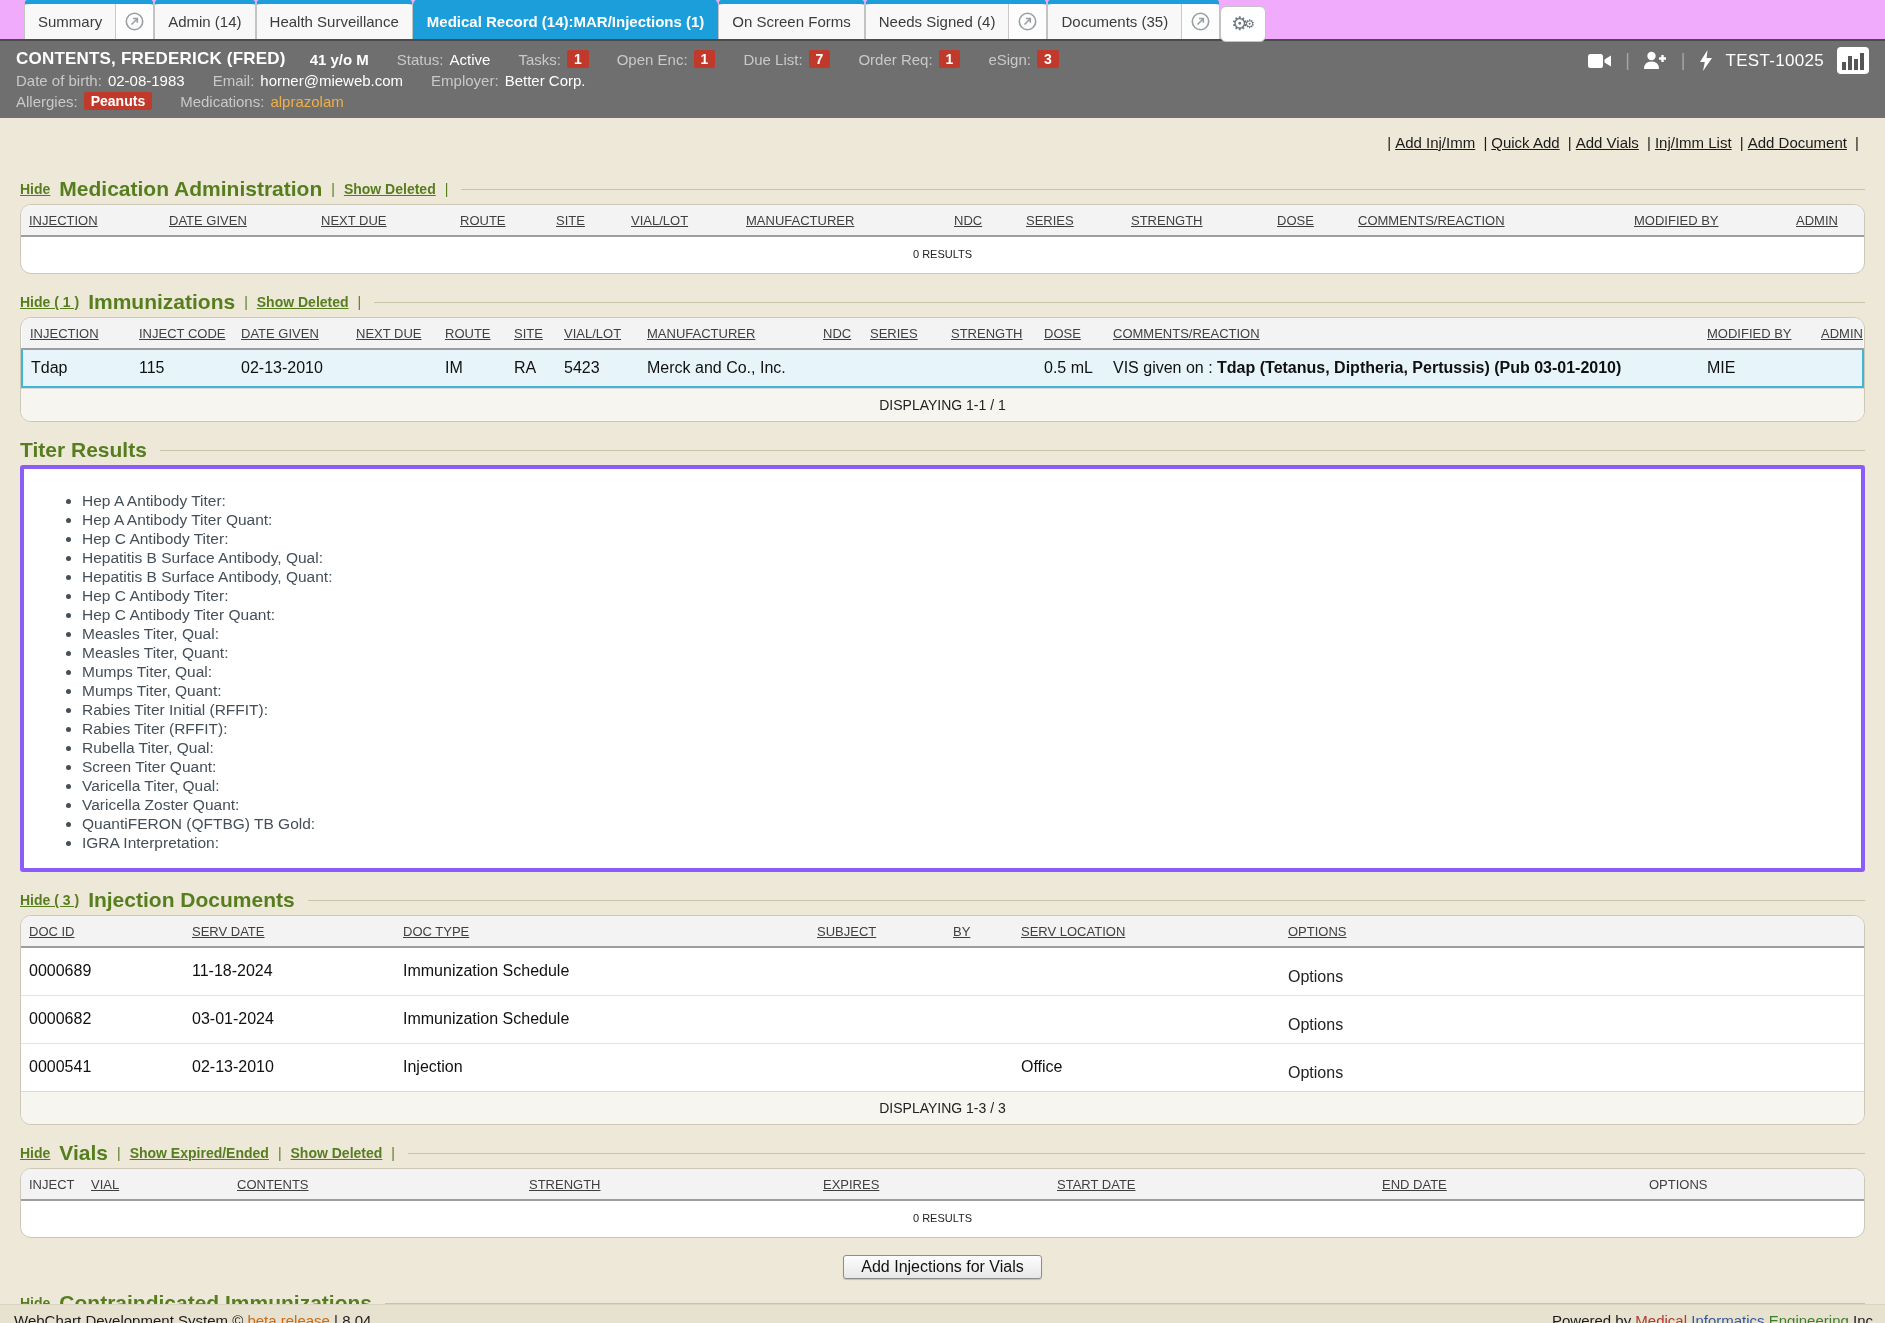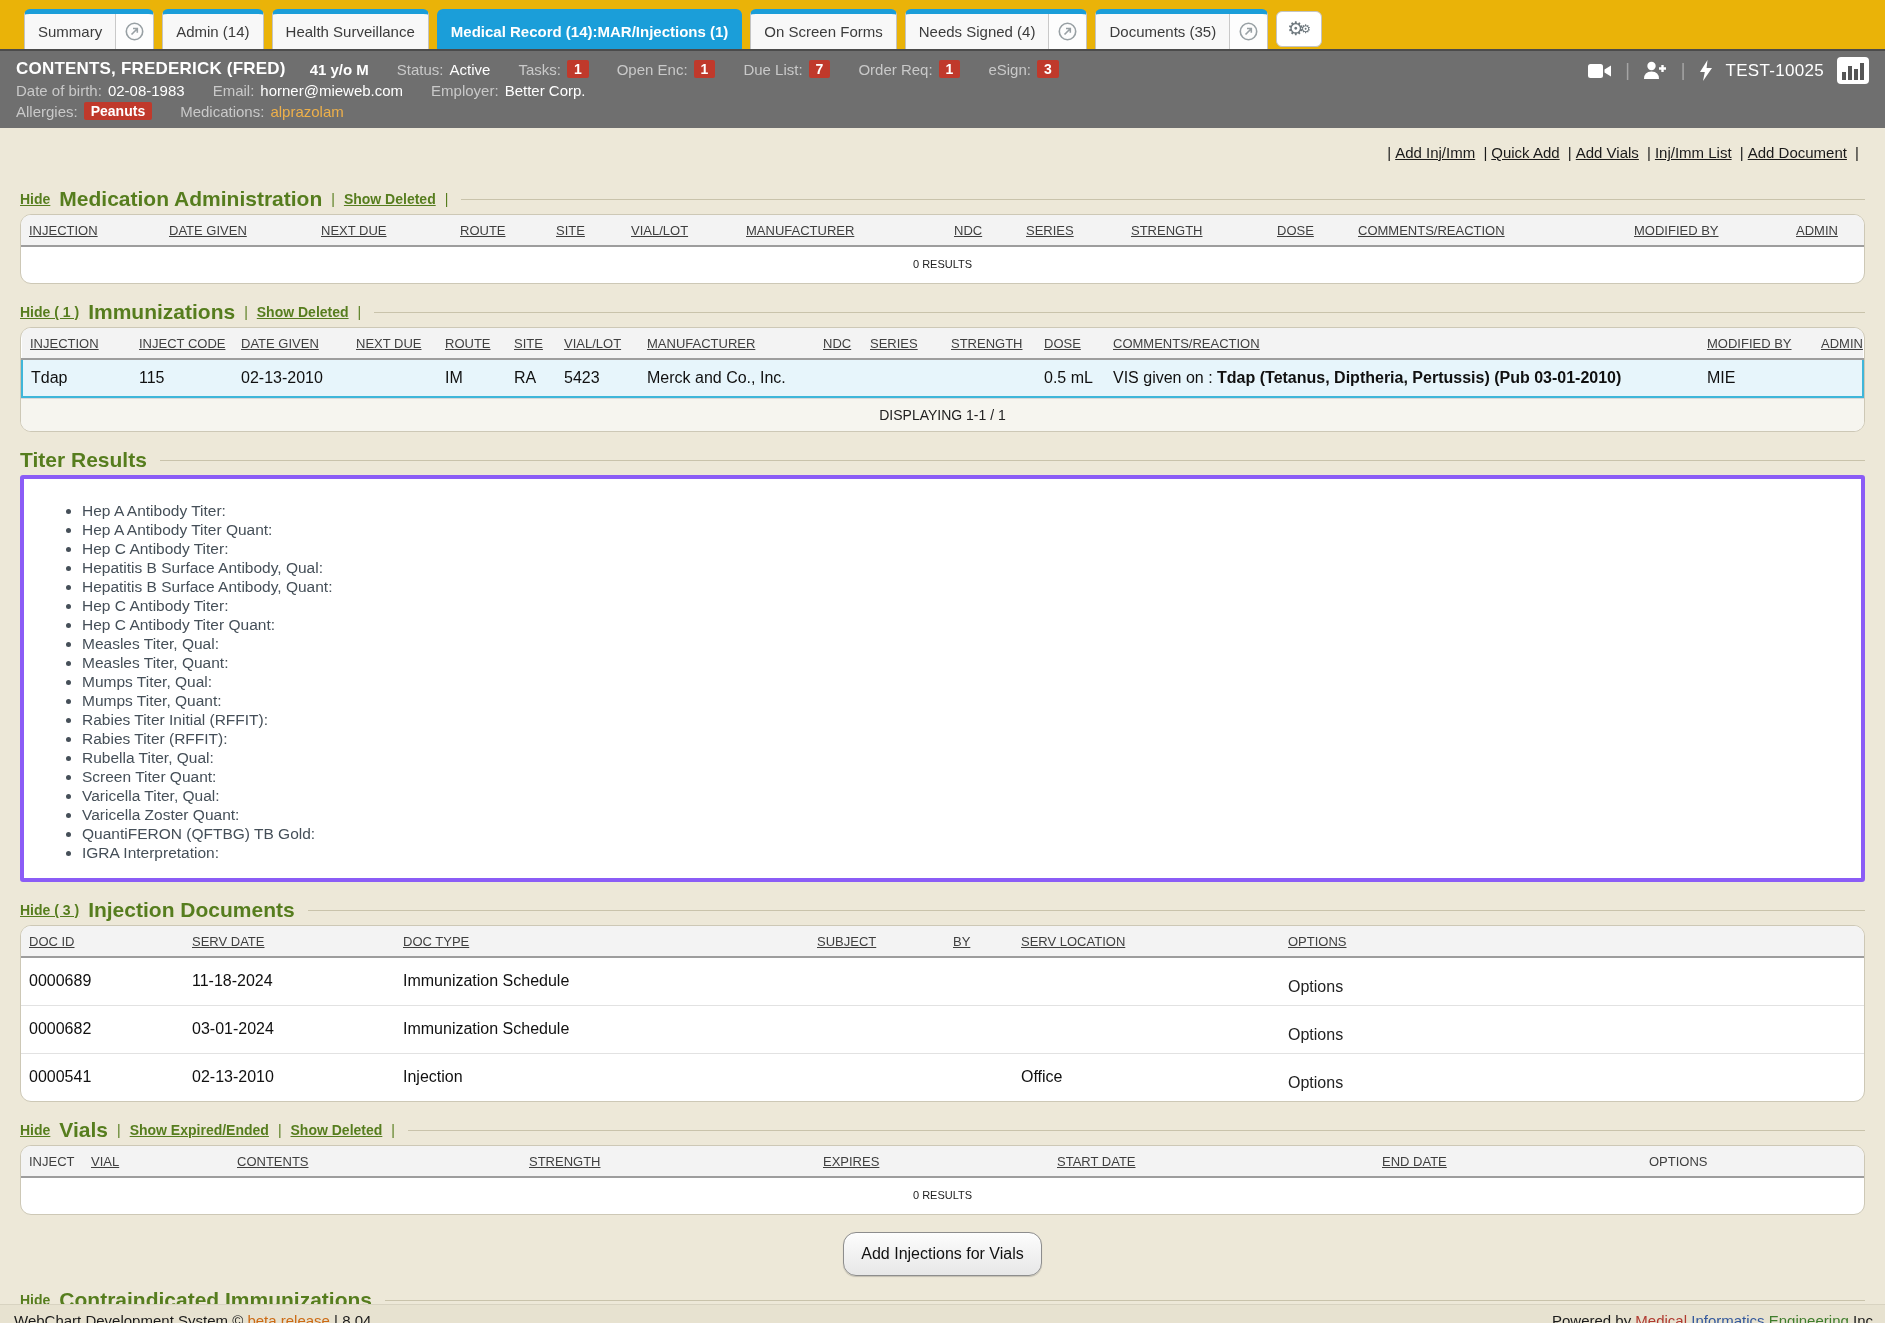--- a/index.html
+++ b/index.html
@@ -2,21 +2,21 @@
 <html><head>
 <meta charset="utf-8">
 <style>
   * { box-sizing: border-box; }
   html,body { margin:0; padding:0; }
   body {
     width:1885px; height:1323px; overflow:hidden; position:relative;
     font-family:"Liberation Sans", sans-serif; background:#ede8d8; color:#1a1a1a;
   }
   
-  .tabbar { background:#eab308; height:49px; display:flex; align-items:flex-end; padding:0 10px 0 24px; gap:8px; }
+  .tabbar { background:#f0abfc; height:39px; display:flex; align-items:flex-end; padding:0 10px 0 24px; gap:0; }
   .tab { display:flex; align-items:stretch; height:40px; border:1px solid #c3c3c3; border-bottom:none;
          border-top:5px solid #1b9ed9; border-radius:6px 6px 0 0; background:#f8f8f8; cursor:pointer; }
   .tab-label { padding:9px 13px 0 13px; font-size:15px; color:#3c3c3c; white-space:nowrap; }
   .tab.active { background:#1b9ed9; border-color:#1b9ed9; }
   .tab.active .tab-label { color:#fff; font-weight:bold; }
   .tab-popup { border-left:1px solid #c9c9c9; display:flex; align-items:center; padding:0 9px; background:#fdfdfd; border-radius:0 6px 0 0;}
   .gearbtn { align-self:center; margin-top:8px; height:36px; border:1px solid #c3c3c3; border-radius:6px;
              background:#fff; padding:2px 10px 0 10px; font-size:19px; color:#6d777d; line-height:30px; cursor:pointer; }
   .gearbtn .g2 { font-size:12px; vertical-align:top; margin-left:-4px; }
   
@@ -62,22 +62,22 @@
   
   .titer-panel { background:#fff; border:4px solid #8b5cf6; border-radius:3px; margin-top:3px; padding:22px 20px 16px 30px; }
   .titer-panel ul { margin:0; padding-left:28px; }
   .titer-panel li { font-size:15.5px; color:#454f58; line-height:19px; list-style:disc; }
   
   .docrow td { border-top:1px solid #e2e2e2; height:48px; vertical-align:middle; }
   .docrow:first-child td { border-top:none; }
   .optlink { color:#222; cursor:pointer; }
   
   .btnrow { text-align:center; padding:17px 0 4px 0; }
-  .bigbtn { font-family:"Liberation Sans",sans-serif; font-size:16px; color:#111; padding:12px 17px;
-            background:linear-gradient(#fdfdfd,#e7e7e7); border:1px solid #8d8d8d; border-radius:13px;
+  .bigbtn { font-family:"Liberation Sans",sans-serif; font-size:16px; color:#111; padding:2px 17px;
+            background:linear-gradient(#fdfdfd,#e7e7e7); border:1px solid #8d8d8d; border-radius:3px;
             box-shadow:0 1px 1px rgba(0,0,0,.18); cursor:pointer; }
   
   .footer { position:absolute; left:0; right:0; top:1304px; height:40px; background:#e7e2d0; border-top:1px solid #d8d3c1;
             padding:7px 12px 0 14px; font-size:15px; display:flex; justify-content:space-between; }
   .footer a { text-decoration:underline; cursor:pointer; }
   .f-orange { color:#cc6a14; }
   .f-red { color:#b03a30; } .f-blue { color:#33589c; } .f-green { color:#3e7d2c; }
   svg { display:block; }
 </style>
 </head>
@@ -420,20 +420,21 @@
           <td>0000541</td>
             <td>02-13-2010</td>
           <td>Injection</td>
             <td></td>
           <td></td>
             <td>Office</td>
           <td style="vertical-align:bottom;"><span class="optlink">Options</span></td>
         </tr>
       </tbody>
     </table>
+    <div class="displaying">DISPLAYING 1-3 / 3</div>
   </div>
 
   <div class="sec-head" style="margin-top:16px;">
     <a class="hide">Hide</a>
     <span class="sec-title">Vials</span>
     <span class="pipe">|</span>
     <a class="slink">Show Expired/Ended</a>
     <span class="pipe">|</span>
     <a class="slink">Show Deleted</a>
     <span class="pipe">|</span>

